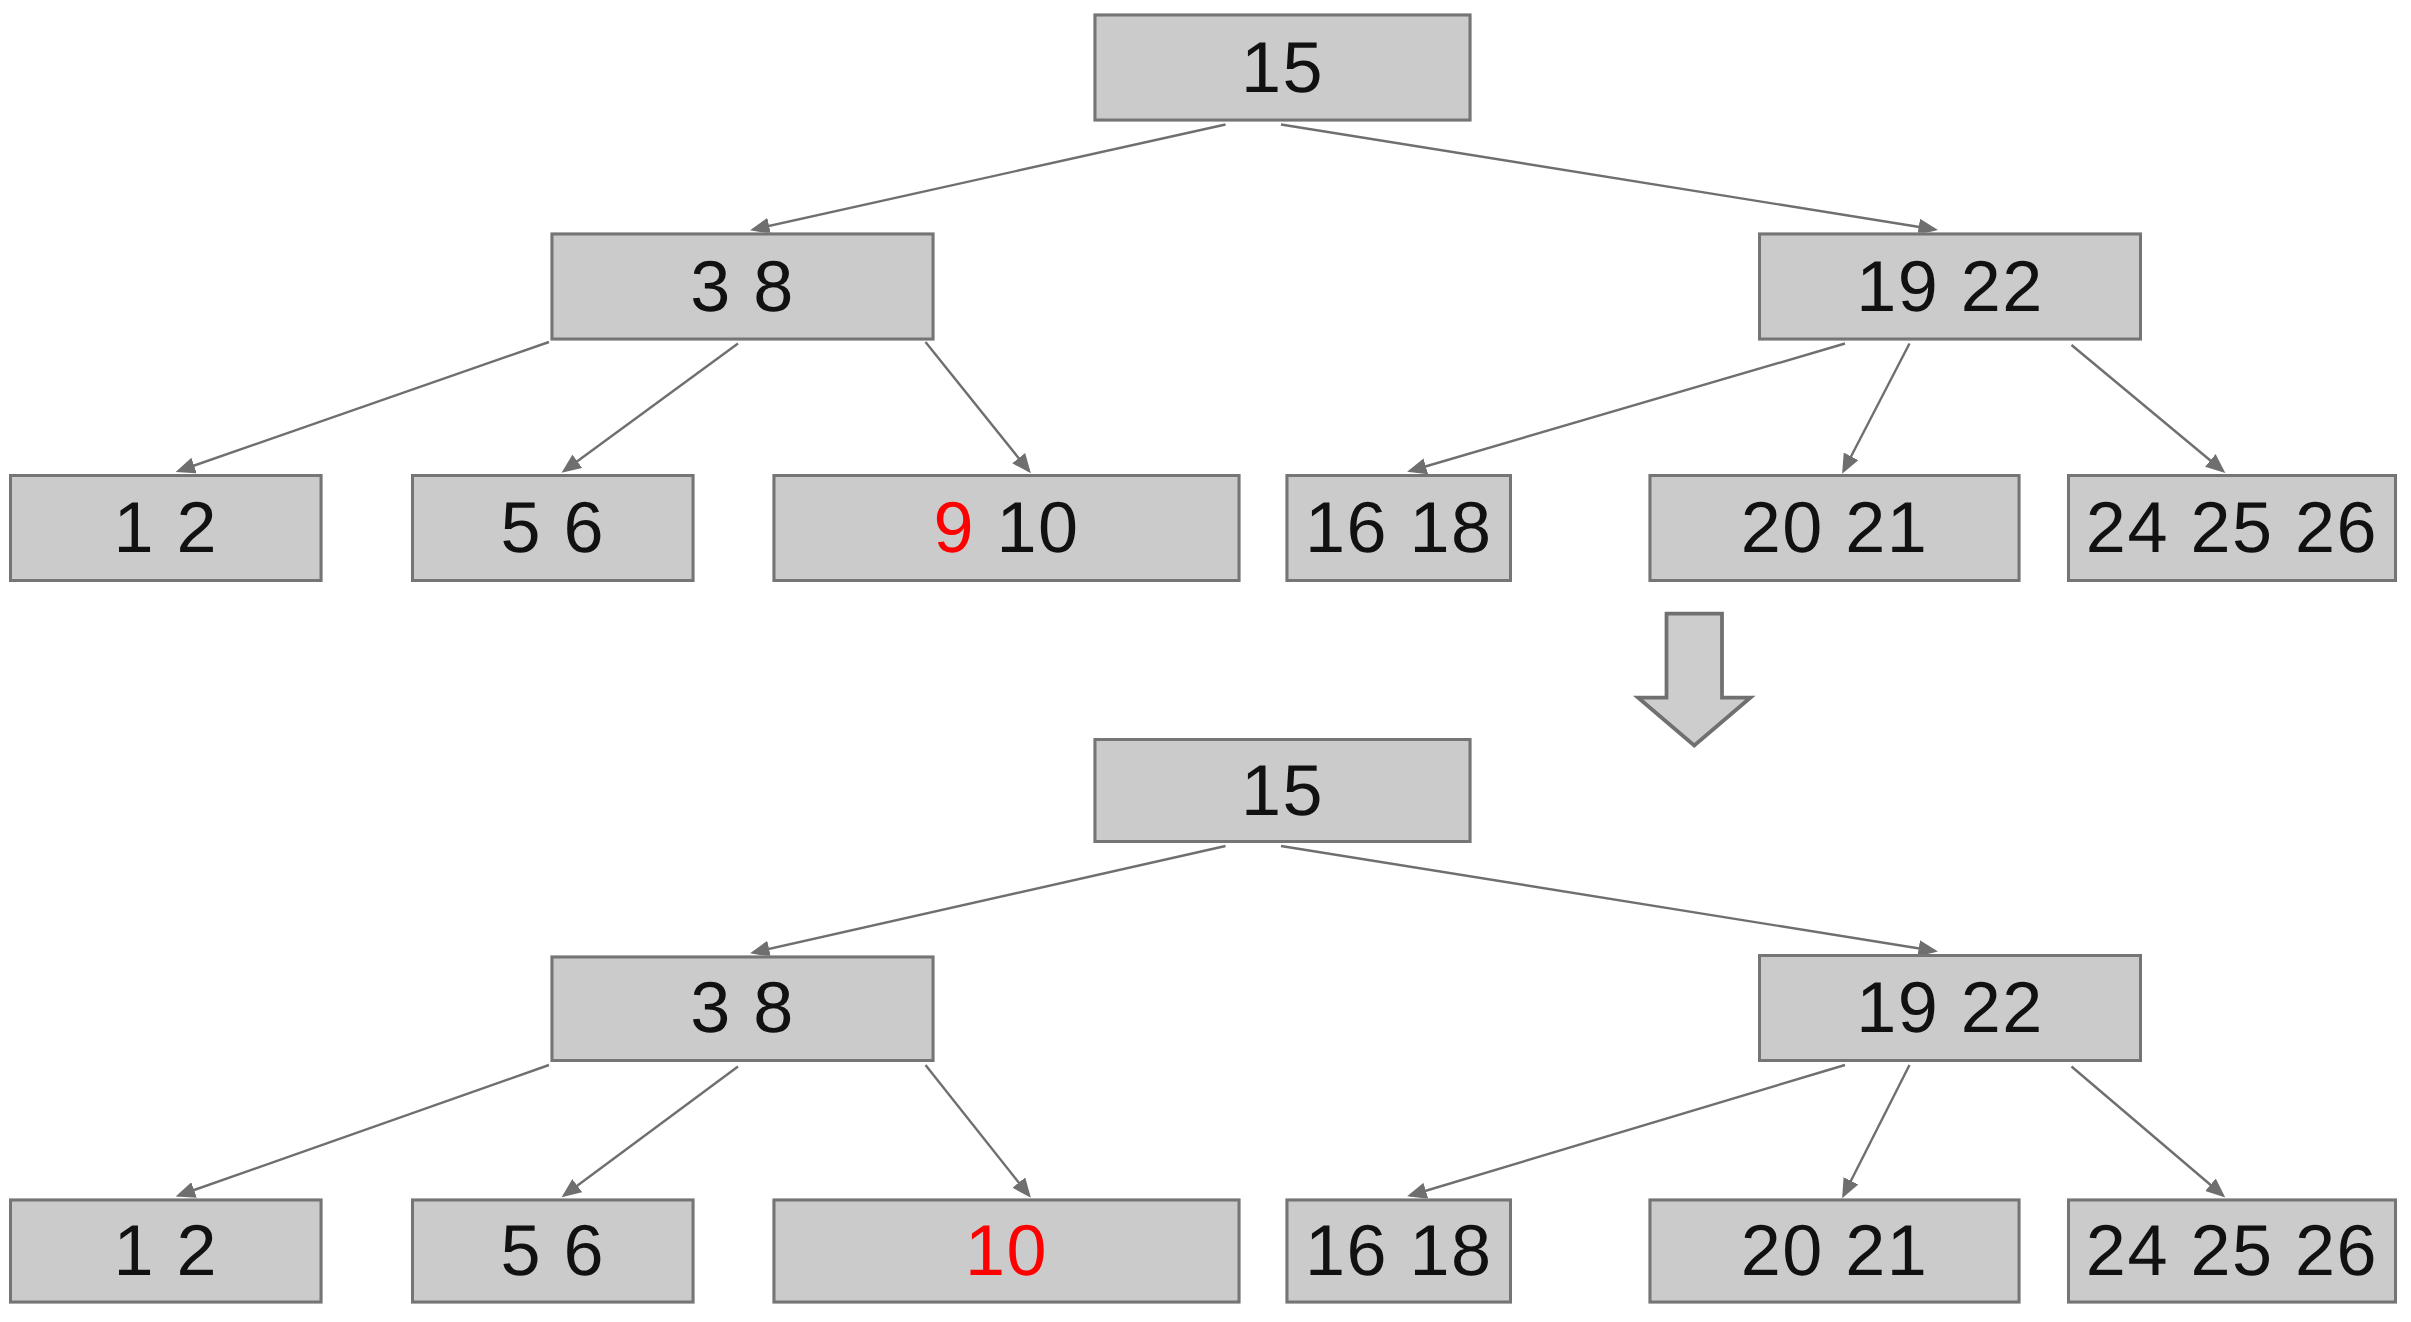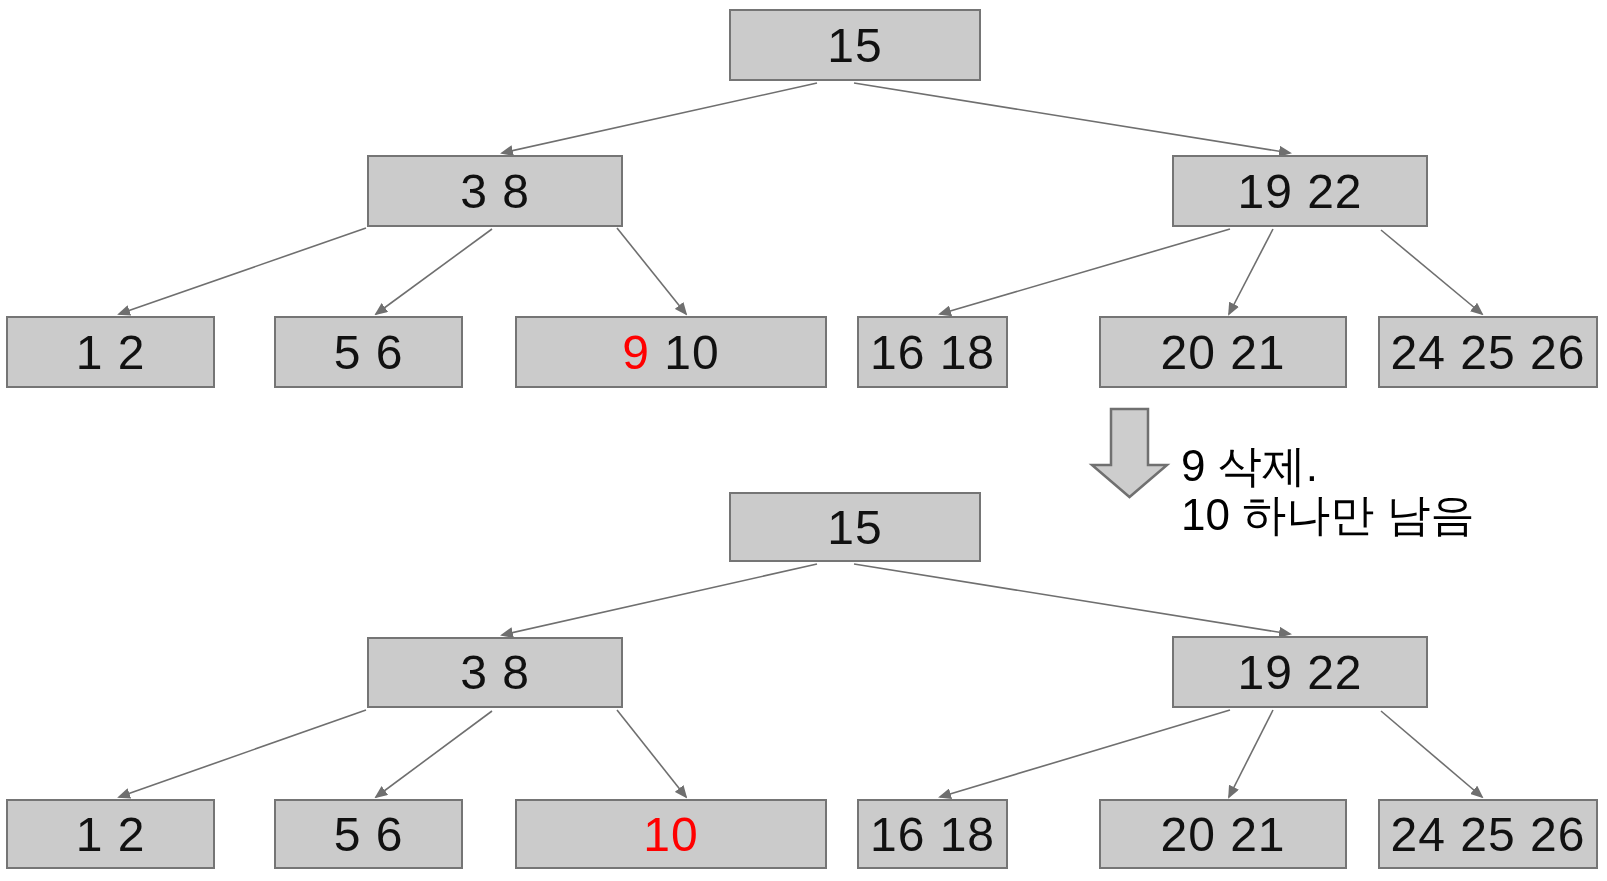--- a/index.html
+++ b/index.html
@@ -74,18 +74,14 @@
       <div class="node" style="left: 367px; top: 637px; width: 256px; height: 71px;"><span>3 8</span></div>
       <div class="node" style="left: 1172px; top: 636px; width: 256px; height: 72px;"><span>19 22</span></div>
       <div class="node" style="left: 6px; top: 799px; width: 209px; height: 70px;"><span>1 2</span></div>
       <div class="node" style="left: 274px; top: 799px; width: 189px; height: 70px;"><span>5 6</span></div>
       <div class="node" style="left: 515px; top: 799px; width: 312px; height: 70px;"><span style="color: rgb(255, 0, 0);">10</span></div>
       <div class="node" style="left: 857px; top: 799px; width: 151px; height: 70px;"><span>16 18</span></div>
       <div class="node" style="left: 1099px; top: 799px; width: 248px; height: 70px;"><span>20 21</span></div>
       <div class="node" style="left: 1378px; top: 799px; width: 220px; height: 70px;"><span>24 25 26</span></div>
     </div>
 
-  <div class="annotation">
-    <div>9 삭제.</div>
-    <div>10 하나만 남음</div>
-  </div>
 
 </div>
 
 </body></html>

